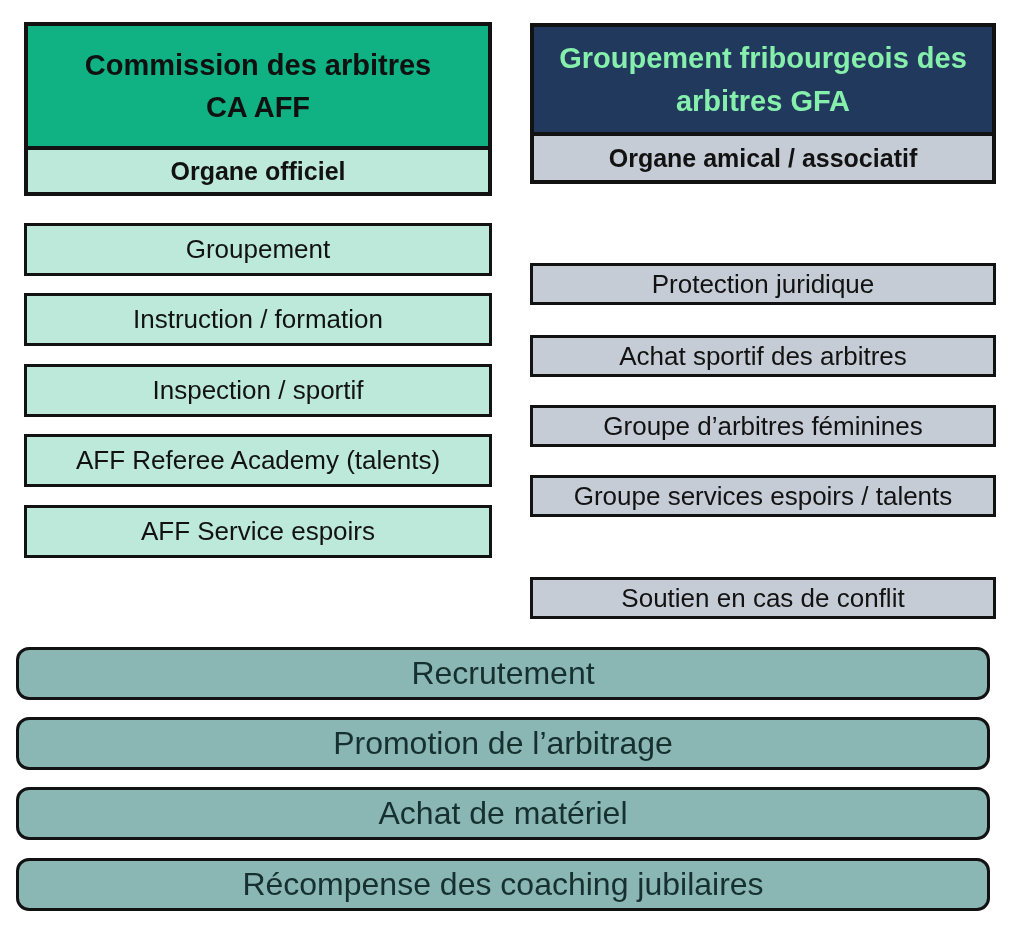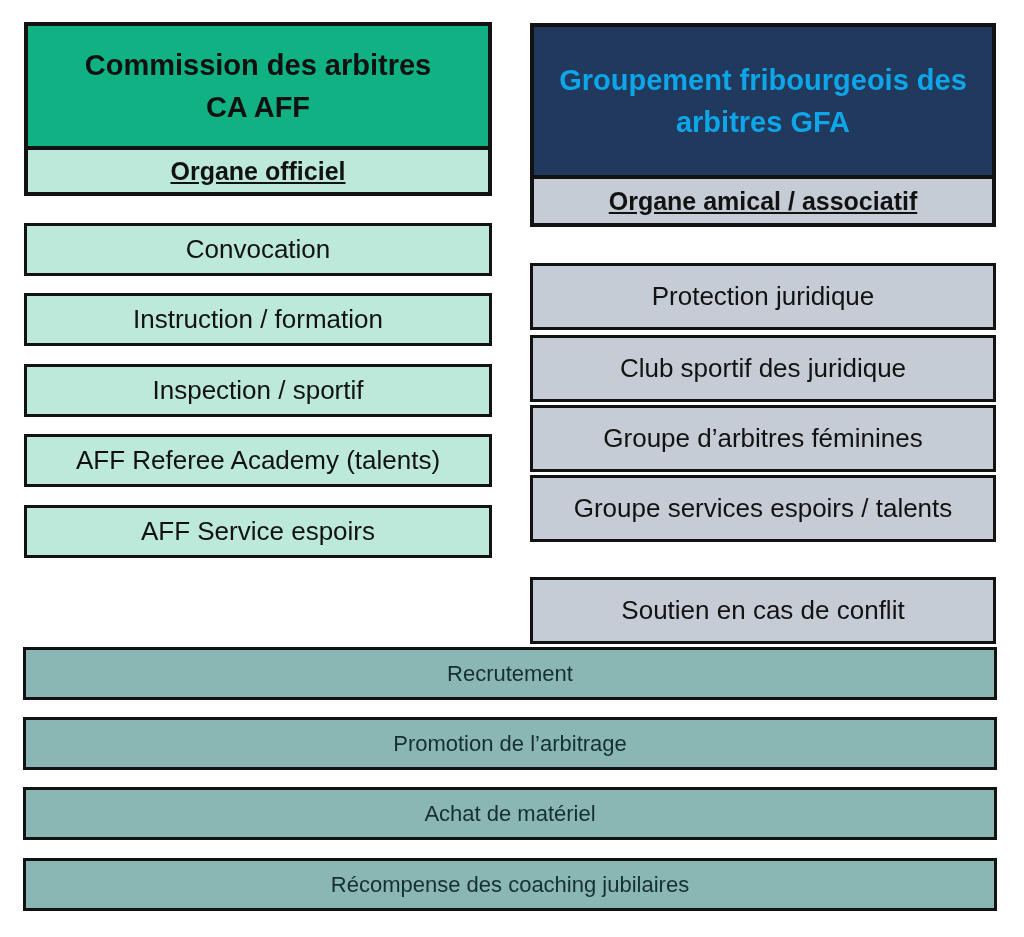--- a/index.html
+++ b/index.html
@@ -23,33 +23,33 @@
   .hdr.right{left:530px;top:23px;width:466px;}
   .hdr-title{
     position:relative;box-sizing:border-box;
     display:flex;align-items:center;justify-content:center;
     border:4px solid var(--border,#121212);
     font-weight:bold;font-size:29px;line-height:1.45;
     text-align:center;white-space:pre-line;
     height:128px;
   }
   .hdr.left  .hdr-title{background:var(--green,#10b183);color:#101010;}
-  .hdr.right .hdr-title{background:var(--navy,#21395c);color:#0ea5e9;height:156px;}
+  .hdr.right .hdr-title{background:var(--navy,#21395c);color:#86efac;height:113px;}
   .hdr-band{
     position:relative;box-sizing:border-box;margin-top:-4px;
     display:flex;align-items:center;justify-content:center;
     border:4px solid var(--border,#121212);
-    font-weight:bold;font-size:25px;height:50px;text-decoration:underline;
+    font-weight:bold;font-size:25px;height:50px;
   }
   .hdr.left  .hdr-band{background:var(--mint,#bce9da);}
   .hdr.right .hdr-band{background:var(--gray,#c5ccd5);height:52px;}
   
   .item-l{left:24px;width:468px;height:53px;background:var(--mint,#bce9da);font-size:26px;}
-  .item-r{left:530px;width:466px;height:67px;background:var(--gray,#c5ccd5);font-size:26px;}
-  .item-s{left:23px;width:974px;height:53px;background:var(--teal,#8ab6b4);font-size:22px;color:#15302e;}
+  .item-r{left:530px;width:466px;height:42px;background:var(--gray,#c5ccd5);font-size:26px;}
+  .item-s{left:16px;width:974px;height:53px;background:var(--teal,#8ab6b4);font-size:32px;color:#15302e;border-radius:13px;}
   
   .l0{top:223px}.l1{top:293px}.l2{top:364px}.l3{top:434px}.l4{top:505px}.l5{top:575px}
   
   .r0{top:263px}.r1{top:335px}.r2{top:405px}.r3{top:475px}.r4{top:577px}
   
   .s0{top:647px}.s1{top:717px}.s2{top:787px}.s3{top:858px}
 </style>
 </head>
 <body>
 
@@ -60,28 +60,28 @@
 CA AFF</div>
     <div class="hdr-band">Organe officiel</div>
   </div>
 
   <div class="hdr right">
     <div class="hdr-title">Groupement fribourgeois des
 arbitres GFA</div>
     <div class="hdr-band">Organe amical / associatif</div>
   </div>
 
-  <div class="box item-l l0">Convocation</div>
+  <div class="box item-l l0">Groupement</div>
   <div class="box item-l l1">Instruction / formation</div>
   <div class="box item-l l2">Inspection / sportif</div>
   <div class="box item-l l4">AFF Service espoirs</div>
   <div class="box item-l l3">AFF Referee Academy (talents)</div>
 
   <div class="box item-r r0">Protection juridique</div>
-  <div class="box item-r r1">Club sportif des juridique</div>
+  <div class="box item-r r1">Achat sportif des arbitres</div>
   <div class="box item-r r2">Groupe d’arbitres féminines</div>
   <div class="box item-r r3">Groupe services espoirs / talents</div>
   <div class="box item-r r4">Soutien en cas de conflit</div>
 
   <div class="box item-s s0">Recrutement</div>
   <div class="box item-s s1">Promotion de l’arbitrage</div>
   <div class="box item-s s2">Achat de matériel</div>
   <div class="box item-s s3">Récompense des coaching jubilaires</div>
 
 </div>

